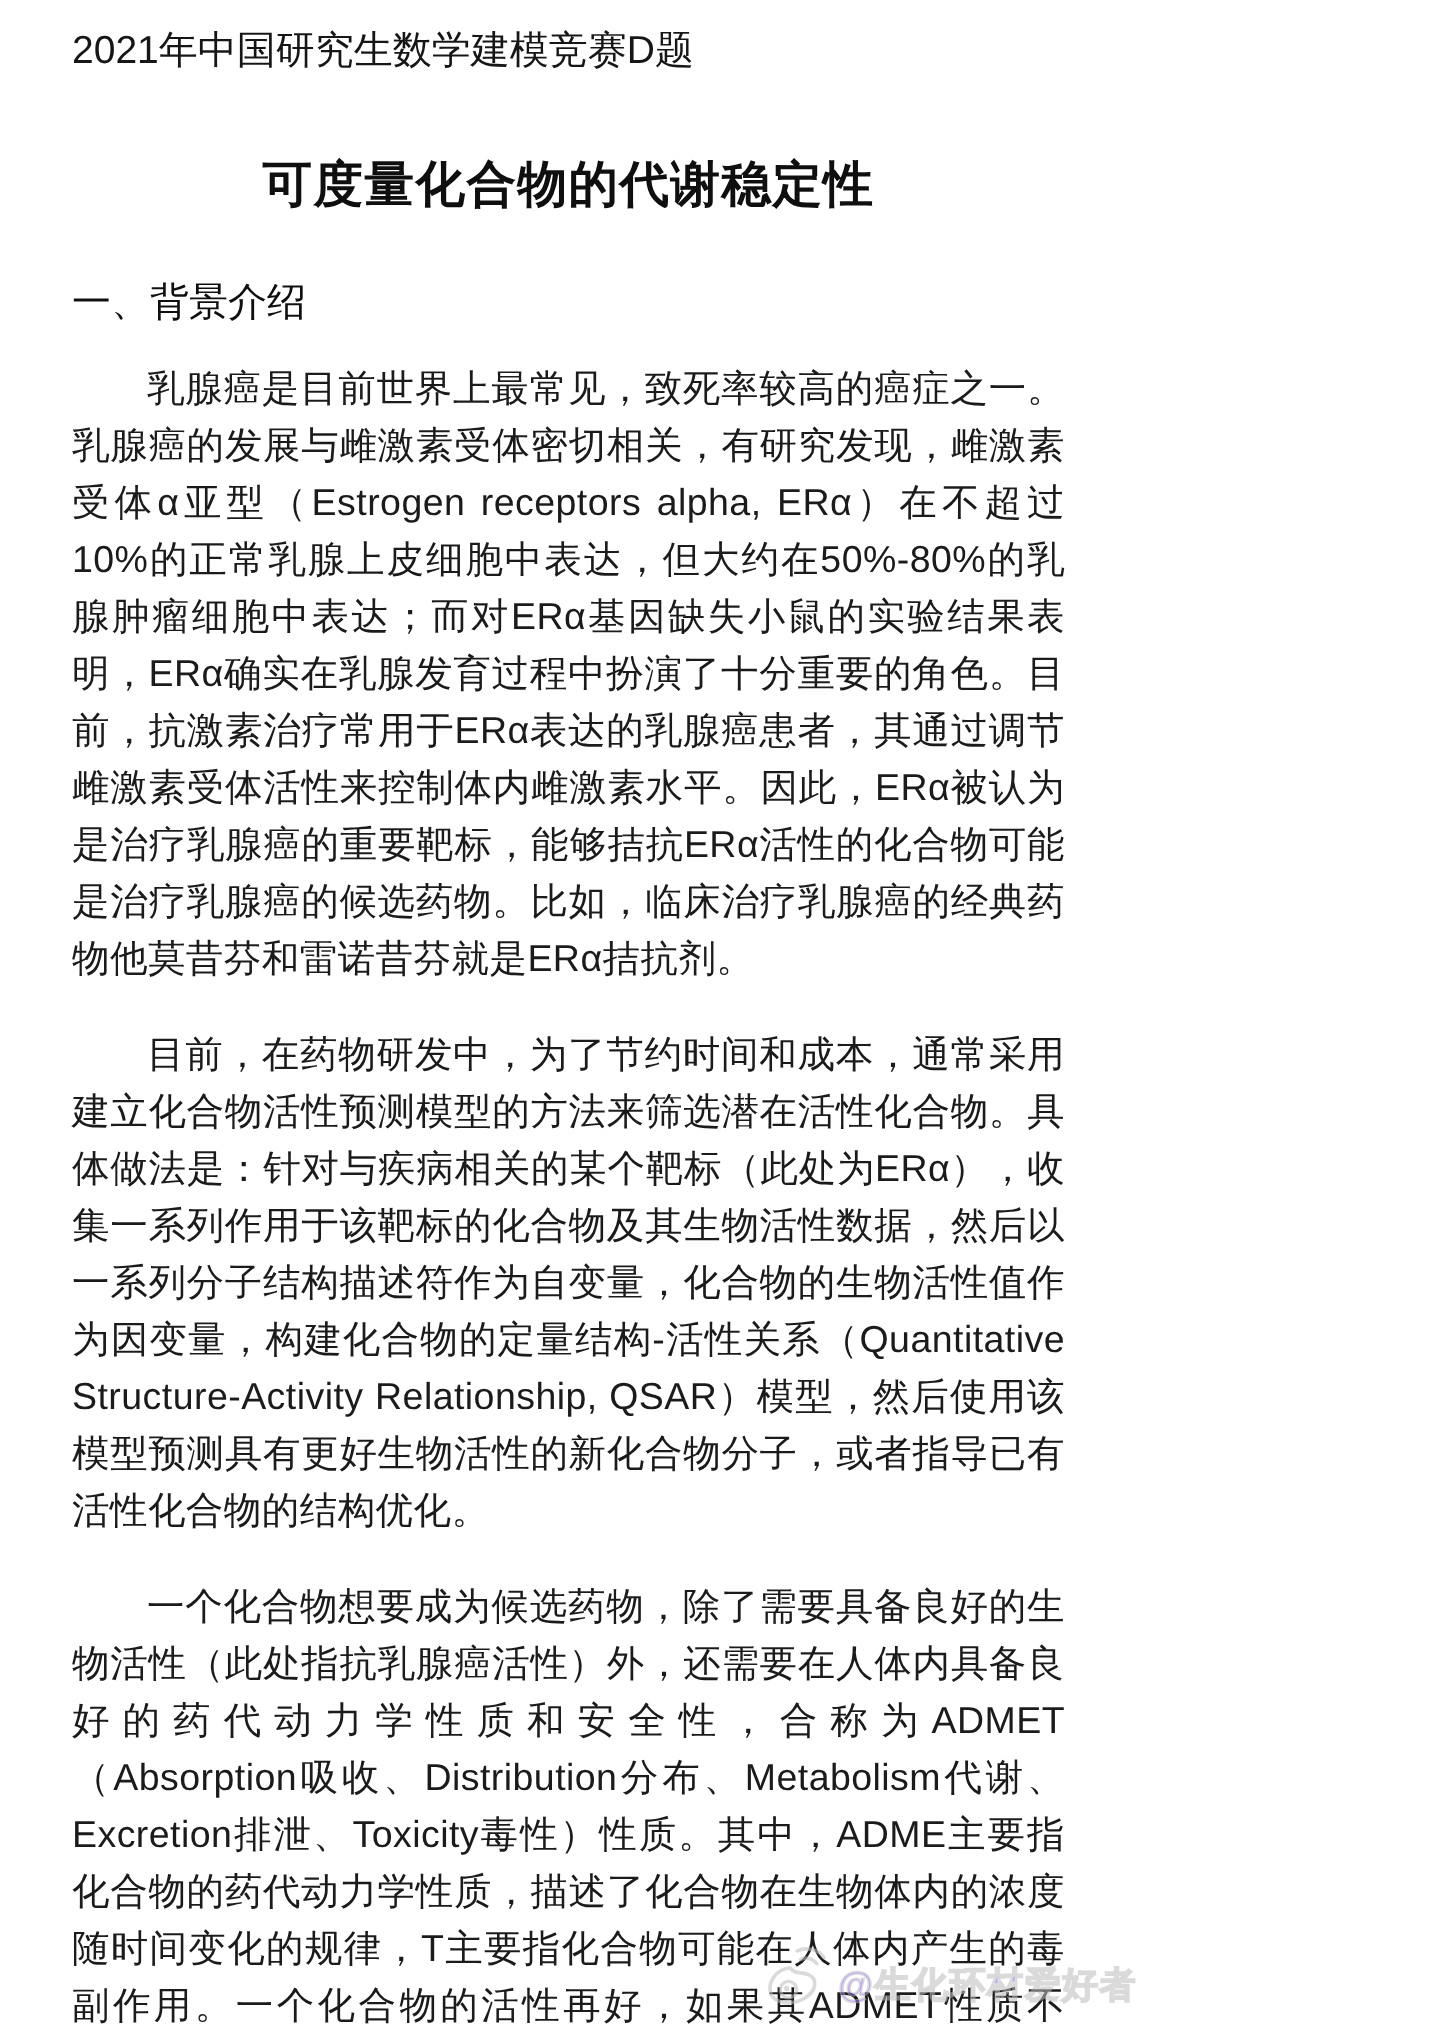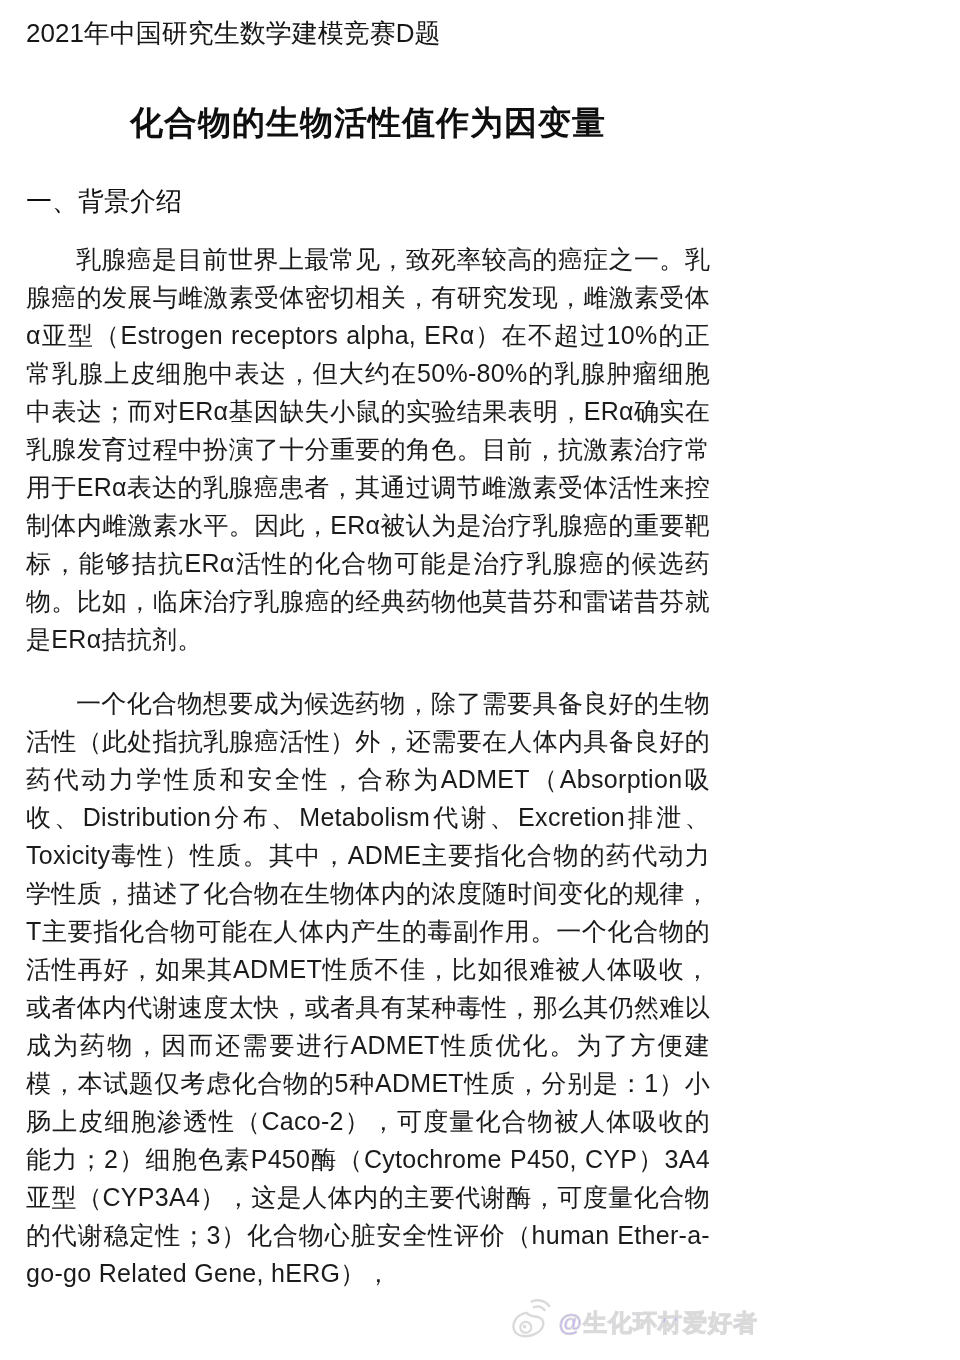--- a/index.html
+++ b/index.html
@@ -8,21 +8,21 @@
     background: #ffffff;
   }
   .page {
     position: relative;
     width: 768px;
     height: 1360px;
     background: #ffffff;
     color: #1b1b1b;
     font-family: "Liberation Sans", "DejaVu Sans", sans-serif;
     box-sizing: border-box;
-    padding: 14px 58px 0 26px;
+    padding: 14px 58px 0 48px;
     overflow: hidden;
   }
   .doc-header {
     font-size: 26px;
     line-height: 38px;
     font-weight: 400;
     color: #161616;
   }
   .doc-title {
     margin: 48px 0 0 0;
@@ -70,26 +70,27 @@
     letter-spacing: 1px;
   }
 </style>
 </head>
 <body>
 
 <div class="page">
 
   <div class="doc-header">2021年中国研究生数学建模竞赛D题</div>
 
-  <h1 class="doc-title">化合物的生物活性值作为因变量</h1>
+  <h1 class="doc-title">可度量化合物的代谢稳定性</h1>
 
   <h2 class="section-heading">一、背景介绍</h2>
 
   <p class="body-para">乳腺癌是目前世界上最常见，致死率较高的癌症之一。乳腺癌的发展与雌激素受体密切相关，有研究发现，雌激素受体α亚型（Estrogen receptors alpha, ERα）在不超过10%的正常乳腺上皮细胞中表达，但大约在50%-80%的乳腺肿瘤细胞中表达；而对ERα基因缺失小鼠的实验结果表明，ERα确实在乳腺发育过程中扮演了十分重要的角色。目前，抗激素治疗常用于ERα表达的乳腺癌患者，其通过调节雌激素受体活性来控制体内雌激素水平。因此，ERα被认为是治疗乳腺癌的重要靶标，能够拮抗ERα活性的化合物可能是治疗乳腺癌的候选药物。比如，临床治疗乳腺癌的经典药物他莫昔芬和雷诺昔芬就是ERα拮抗剂。</p>
 
+  <p class="body-para">目前，在药物研发中，为了节约时间和成本，通常采用建立化合物活性预测模型的方法来筛选潜在活性化合物。具体做法是：针对与疾病相关的某个靶标（此处为ERα），收集一系列作用于该靶标的化合物及其生物活性数据，然后以一系列分子结构描述符作为自变量，化合物的生物活性值作为因变量，构建化合物的定量结构-活性关系（Quantitative Structure-Activity Relationship, QSAR）模型，然后使用该模型预测具有更好生物活性的新化合物分子，或者指导已有活性化合物的结构优化。</p>
 
   <p class="body-para">一个化合物想要成为候选药物，除了需要具备良好的生物活性（此处指抗乳腺癌活性）外，还需要在人体内具备良好的药代动力学性质和安全性，合称为ADMET（Absorption吸收、Distribution分布、Metabolism代谢、Excretion排泄、Toxicity毒性）性质。其中，ADME主要指化合物的药代动力学性质，描述了化合物在生物体内的浓度随时间变化的规律，T主要指化合物可能在人体内产生的毒副作用。一个化合物的活性再好，如果其ADMET性质不佳，比如很难被人体吸收，或者体内代谢速度太快，或者具有某种毒性，那么其仍然难以成为药物，因而还需要进行ADMET性质优化。为了方便建模，本试题仅考虑化合物的5种ADMET性质，分别是：1）小肠上皮细胞渗透性（Caco-2），可度量化合物被人体吸收的能力；2）细胞色素P450酶（Cytochrome P450, CYP）3A4亚型（CYP3A4），这是人体内的主要代谢酶，可度量化合物的代谢稳定性；3）化合物心脏安全性评价（human Ether-a-go-go Related Gene, hERG），</p>
 
   <div class="watermark">
     <span class="wm-icon">
       <svg width="46" height="42" viewBox="0 0 46 42" fill="none">
         <path d="M20 12 C10 11 3 19 4 26 C5 33 15 37 25 34 C34 31 37 23 31 19 C27 16 22 17 20 12 Z" stroke="#bdbdbd" stroke-width="2.4" fill="none"></path>
         <circle cx="16" cy="26" r="5.5" stroke="#bdbdbd" stroke-width="2.2" fill="none"></circle>
         <circle cx="15" cy="25" r="1.8" fill="#bdbdbd"></circle>
         <path d="M28 8 C32 7 36 9 38 13" stroke="#bdbdbd" stroke-width="2.4" fill="none" stroke-linecap="round"></path>

